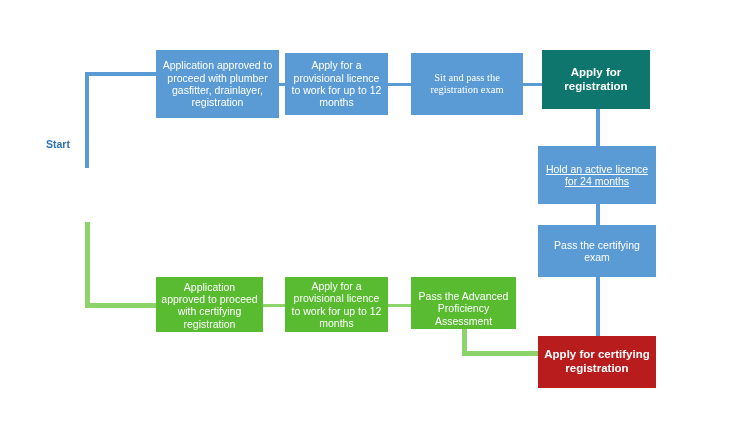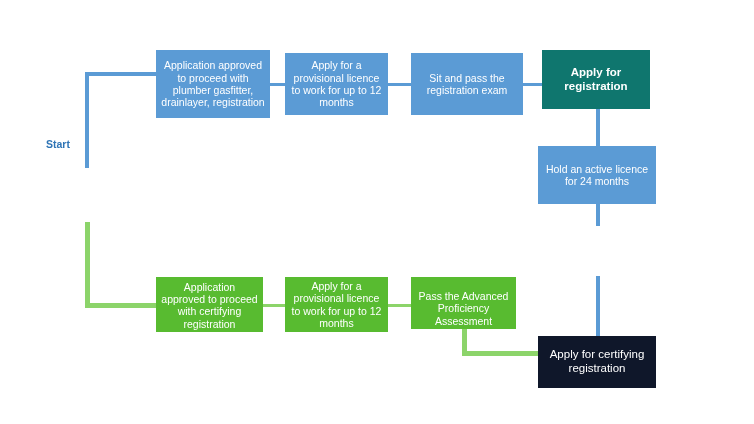--- a/index.html
+++ b/index.html
@@ -27,21 +27,21 @@
     padding: 2px 5px;
     z-index: 3;
   }
   .node span {
     display: block;
     width: 100%;
   }
   .node-blue      { background: #5B9BD5; font-size: 10.5px; font-weight: 400; }
   .node-blue-dark { background: #0f766e; font-size: 11.5px; font-weight: bold; }
   .node-green     { background: #58BB30; font-size: 10.5px; font-weight: 400; }
-  .node-green-dark{ background: #0f172a; font-size: 11.5px; font-weight: normal; }
+  .node-green-dark{ background: #b91c1c; font-size: 11.5px; font-weight: bold; }
   .node-start     { background: #5B9BD5; font-size: 11.5px; font-weight: bold; }
 
   .label-start {
     position: absolute;
     color: #2E74B5;
     font-size: 10.5px;
     font-weight: bold;
     z-index: 4;
     padding-left: 24px;
   }
@@ -80,40 +80,43 @@
   <div class="conn conn-green" style="left:262px; top:304px; width:24px; height:3px;"></div>
 
   <div class="conn conn-green" style="left:387px; top:304px; width:24px; height:3px;"></div>
 
   <div class="conn conn-green" style="left:462px; top:329px; width:5px; height:26px;"></div>
   <div class="conn conn-green" style="left:462px; top:351px; width:82px; height:5px;"></div>
 
   <div class="label-start" style="left:22px; top:138px;">Start</div>
 
 
-  <div class="node node-blue" style="left:156px; top:50px; width:114px; height:68px;">
+  <div class="node node-blue" style="left:156px; top:50px; width:123px; height:68px;">
     <span>Application approved to proceed with plumber gasfitter, drainlayer, registration</span>
   </div>
 
   <div class="node node-blue" style="left:285px; top:53px; width:103px; height:62px;">
     <span>Apply for a provisional licence to work for up to 12 months</span>
   </div>
 
-  <div class="node node-blue" style="left:411px; top:53px; width:112px; height:62px;">
+  <div class="node node-blue" style="left:411px; top:53px; width:112px; height:62px;font-family:Liberation Serif, serif;">
     <span>Sit and pass the registration exam</span>
   </div>
 
   <div class="node node-blue-dark" style="left:542px; top:50px; width:108px; height:59px;">
     <span>Apply for registration</span>
   </div>
 
-  <div class="node node-blue" style="left:538px; top:146px; width:118px; height:58px;">
+  <div class="node node-blue" style="left:538px; top:146px; width:118px; height:58px;text-decoration:underline;">
     <span>Hold an active licence for 24 months</span>
   </div>
 
+  <div class="node node-blue" style="left:538px; top:225px; width:118px; height:52px;">
+    <span>Pass the certifying exam</span>
+  </div>
 
   <div class="node node-green" style="left:156px; top:277px; width:107px; height:55px;align-items:flex-end;">
     <span>Application approved to proceed with certifying registration</span>
   </div>
 
   <div class="node node-green" style="left:285px; top:277px; width:103px; height:55px;">
     <span>Apply for a provisional licence to work for up to 12 months</span>
   </div>
 
   <div class="node node-green" style="left:411px; top:277px; width:105px; height:52px;align-items:flex-end;">

